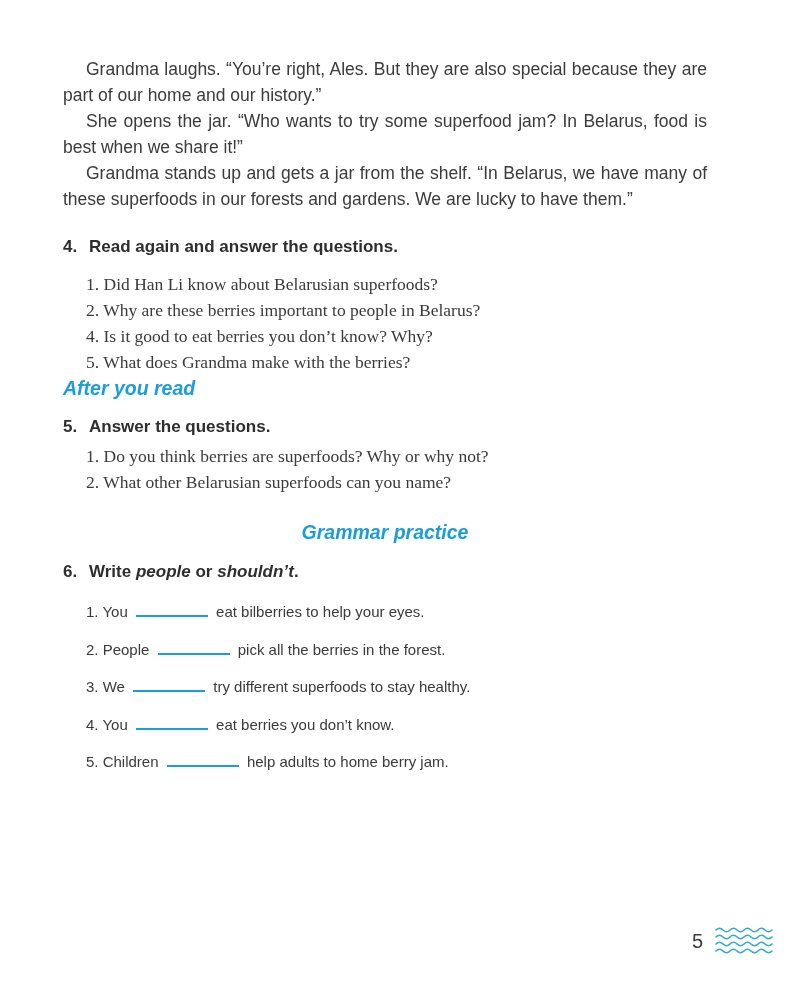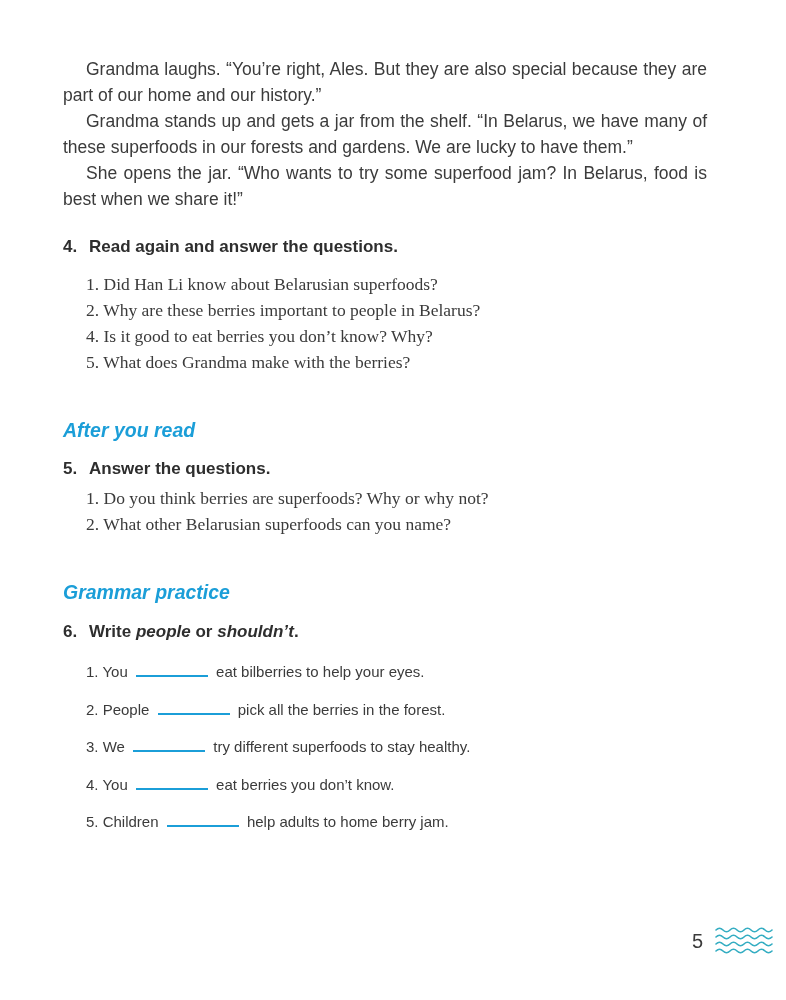--- a/index.html
+++ b/index.html
@@ -38,22 +38,22 @@
   .ex-head-4 { margin-top: 23px; margin-bottom: 12px; }
   .ex-head-5 { margin-top: 14px; margin-bottom: 4px; }
   .ex-head-6 { margin-top: 15px; margin-bottom: 15px; }
   .section-heading {
     font-size: 19.5px;
     line-height: 26px;
     font-weight: bold;
     font-style: italic;
     color: #1b9ed8;
   }
-  .heading-after { margin-top: 42px; }
-  .heading-grammar { margin-top: 42px; }
+  .heading-after { }
+  .heading-grammar { margin-top: 24px; text-align: center; }
   .fill-item {
     font-size: 15px;
     line-height: 26px;
     text-indent: 23px;
     margin-bottom: 11.5px;
   }
   .blank {
     display: inline-block;
     width: 72px;
     height: 15px;
@@ -75,22 +75,22 @@
   }
   .waves { display: block; }
 </style>
 </head>
 <body>
 
 <div class="page">
 
   <div class="story">
     <p class="para">Grandma laughs. “You’re right, Ales. But they are also special because they are part of our home and our history.”</p>
+    <p class="para">She opens the jar. “Who wants to try some superfood jam? In Belarus, food is best when we share it!”</p>
     <p class="para">Grandma stands up and gets a jar from the shelf. “In Belarus, we have many of these superfoods in our forests and gardens. We are lucky to have them.”</p>
-    <p class="para">She opens the jar. “Who wants to try some superfood jam? In Belarus, food is best when we share it!”</p>
   </div>
 
   <div>
     <p class="ex-head ex-head-4">
       <span class="ex-num">4.</span>
       <span class="ex-title">Read again and answer the questions.</span>
     </p>
     <p class="question">1. Did Han Li know about Belarusian superfoods?</p>
     <p class="question">2. Why are these berries important to people in Belarus?</p>
     <p class="question">4. Is it good to eat berries you don’t know? Why?</p>

